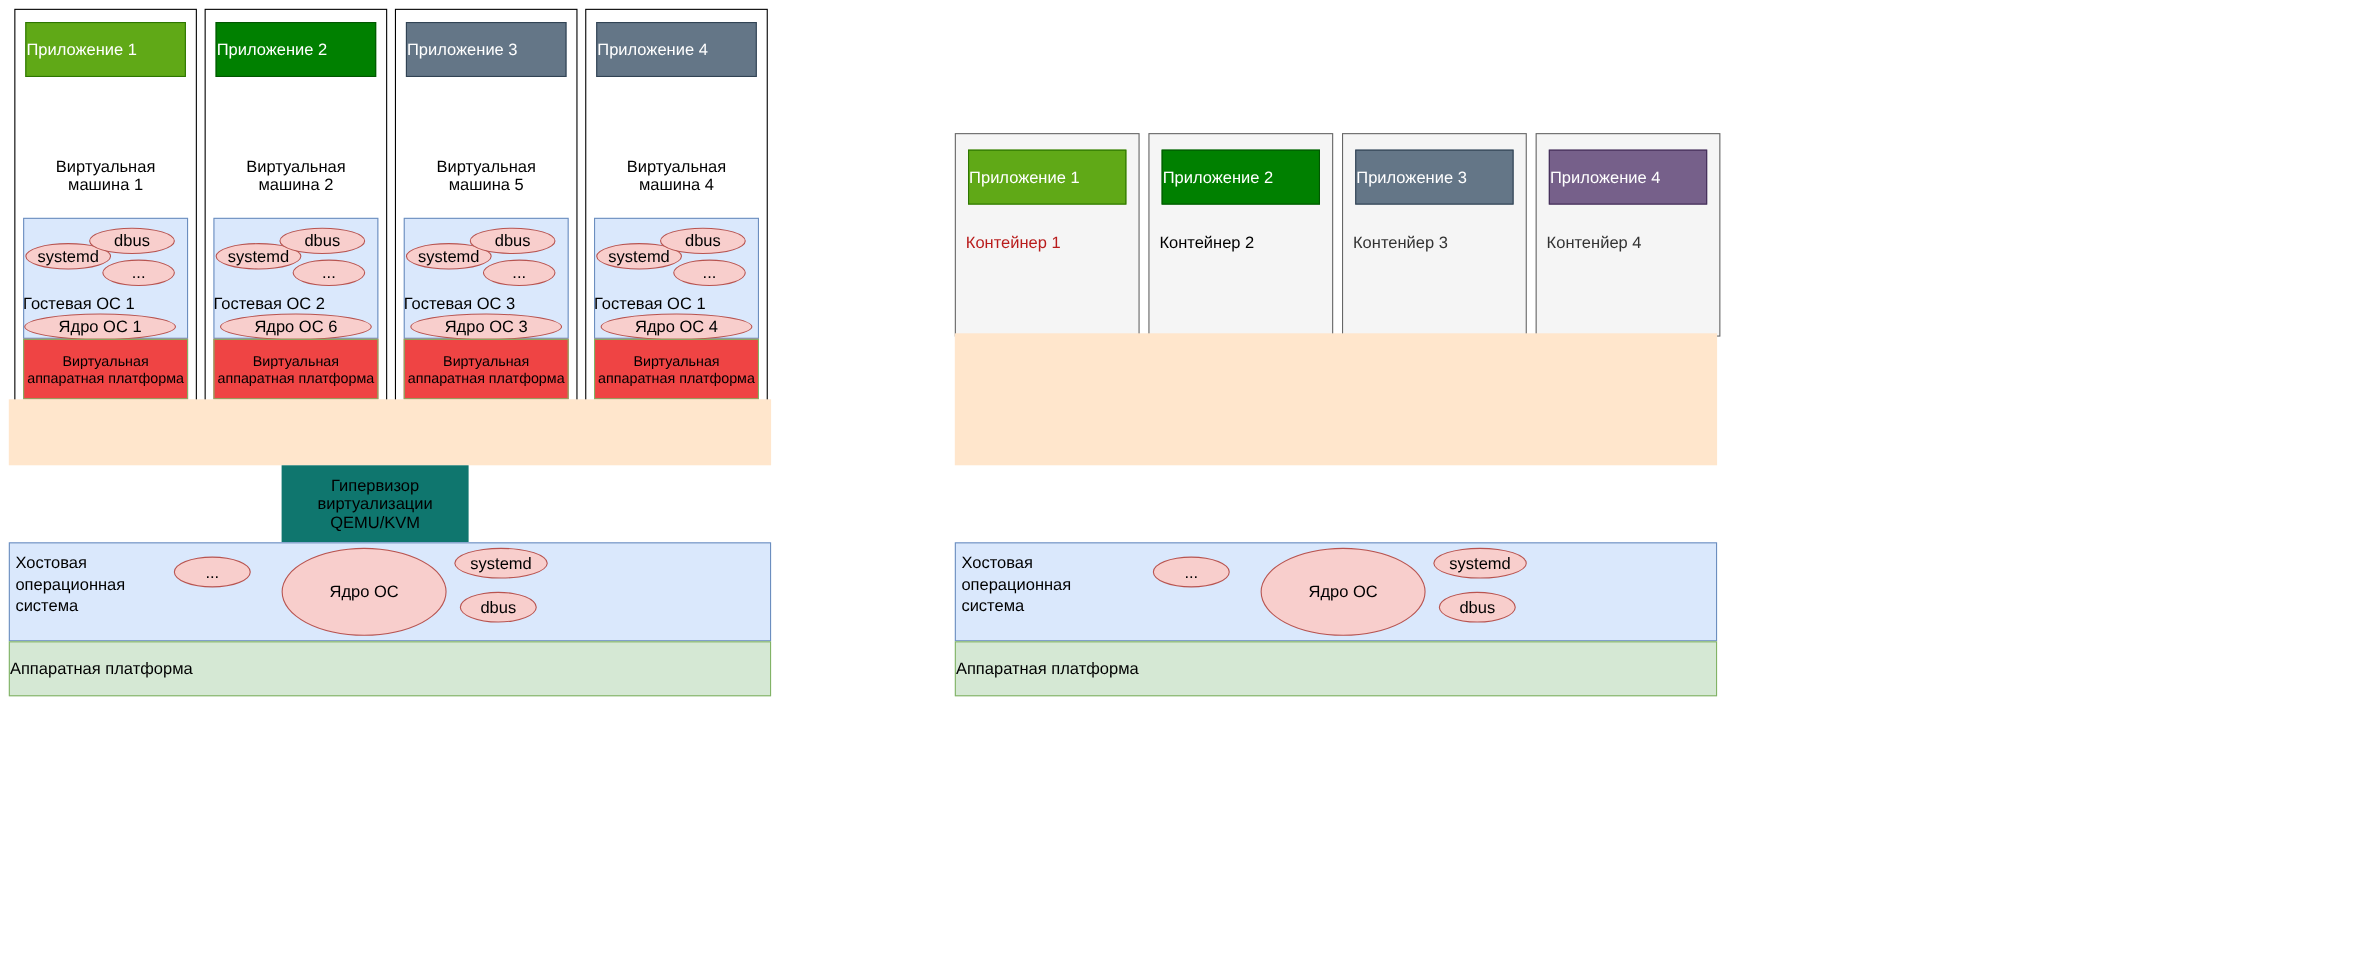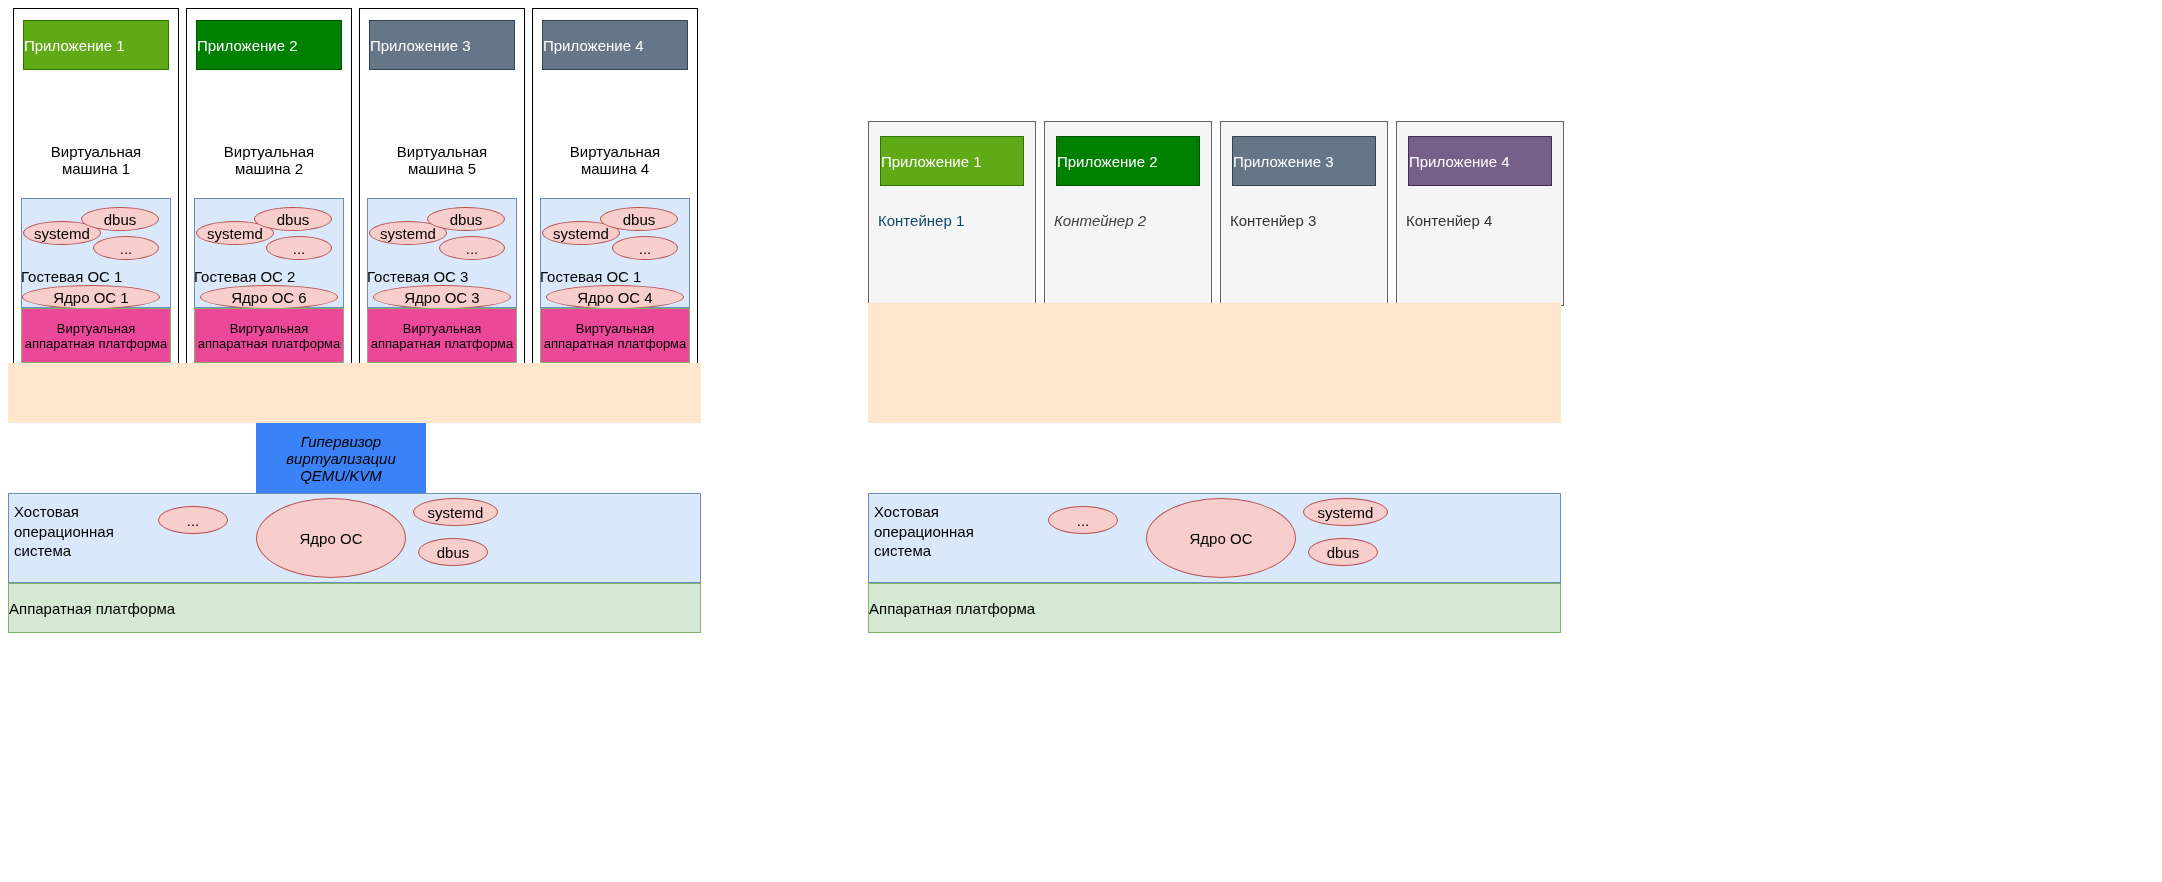--- a/index.html
+++ b/index.html
@@ -32,22 +32,22 @@
     display: flex;
     align-items: center;
     justify-content: center;
     text-align: center;
   }
   .app1  { background:#60a917; color:#fff; border:1px solid #2d7600; }
   .app2  { background:#008000; color:#fff; border:1px solid #005700; }
   .app3  { background:#647687; color:#fff; border:1px solid #314354; }
   .app4  { background:#76608a; color:#fff; border:1px solid #432d57; }
   .guest { background:#dae8fc; border:1px solid #6c8ebf; }
-  .vhw   { background:#ec4899; border:1px solid #82b366; font-size:13px; }
-  .hyp   { background:#3b82f6; border:1px solid rgba(0,0,0,0);font-style:italic; }
+  .vhw   { background:#ef4444; border:1px solid #82b366; font-size:13px; }
+  .hyp   { background:#0f766e; border:1px solid rgba(0,0,0,0); }
   .hyp-bar { background:#ffe6cc; }
   .host  { background:#dae8fc; border:1px solid #6c8ebf; }
   .hw    { background:#d5e8d4; border:1px solid #82b366; }
   .container { background:#f5f5f5; border:1px solid #666; }
   .label-left {
     position: absolute;
     text-align: left;
     font-size: 15px;
     line-height: 1.3;
   }
@@ -145,26 +145,26 @@
 
   <div class="box hw" style="left:0px; top:575px; width:693px; height:50px;">
     <span>Аппаратная платформа</span>
   </div>
 
   <div id="ct-area">
       <div class="box container" style="left:860px; top:113px; width:168px; height:185px;"></div>
       <div class="box app1" style="left:872px; top:128px; width:144px; height:50px;">
          <span>Приложение 1</span>
        </div>
-      <div class="box" style="left:870px; top:200px; width:148px; height:24px; color:#0c4a6e;">Контейнер 1</div>
+      <div class="box" style="left:870px; top:200px; width:148px; height:24px; color:#b91c1c;">Контейнер 1</div>
       <div class="box container" style="left:1036px; top:113px; width:168px; height:185px;"></div>
       <div class="box app2" style="left:1048px; top:128px; width:144px; height:50px;">
          <span>Приложение 2</span>
        </div>
-      <div class="box" style="left:1046px; top:200px; width:148px; height:24px; color:#404040;font-style:italic;">Контейнер 2</div>
+      <div class="box" style="left:1046px; top:200px; width:148px; height:24px; color:#000000;">Контейнер 2</div>
       <div class="box container" style="left:1212px; top:113px; width:168px; height:185px;"></div>
       <div class="box app3" style="left:1224px; top:128px; width:144px; height:50px;">
          <span>Приложение 3</span>
        </div>
       <div class="box" style="left:1222px; top:200px; width:148px; height:24px; color:#333;">Контенйер 3</div>
       <div class="box container" style="left:1388px; top:113px; width:168px; height:185px;"></div>
       <div class="box app4" style="left:1400px; top:128px; width:144px; height:50px;">
          <span>Приложение 4</span>
        </div>
       <div class="box" style="left:1398px; top:200px; width:148px; height:24px; color:#333;">Контенйер 4</div>

